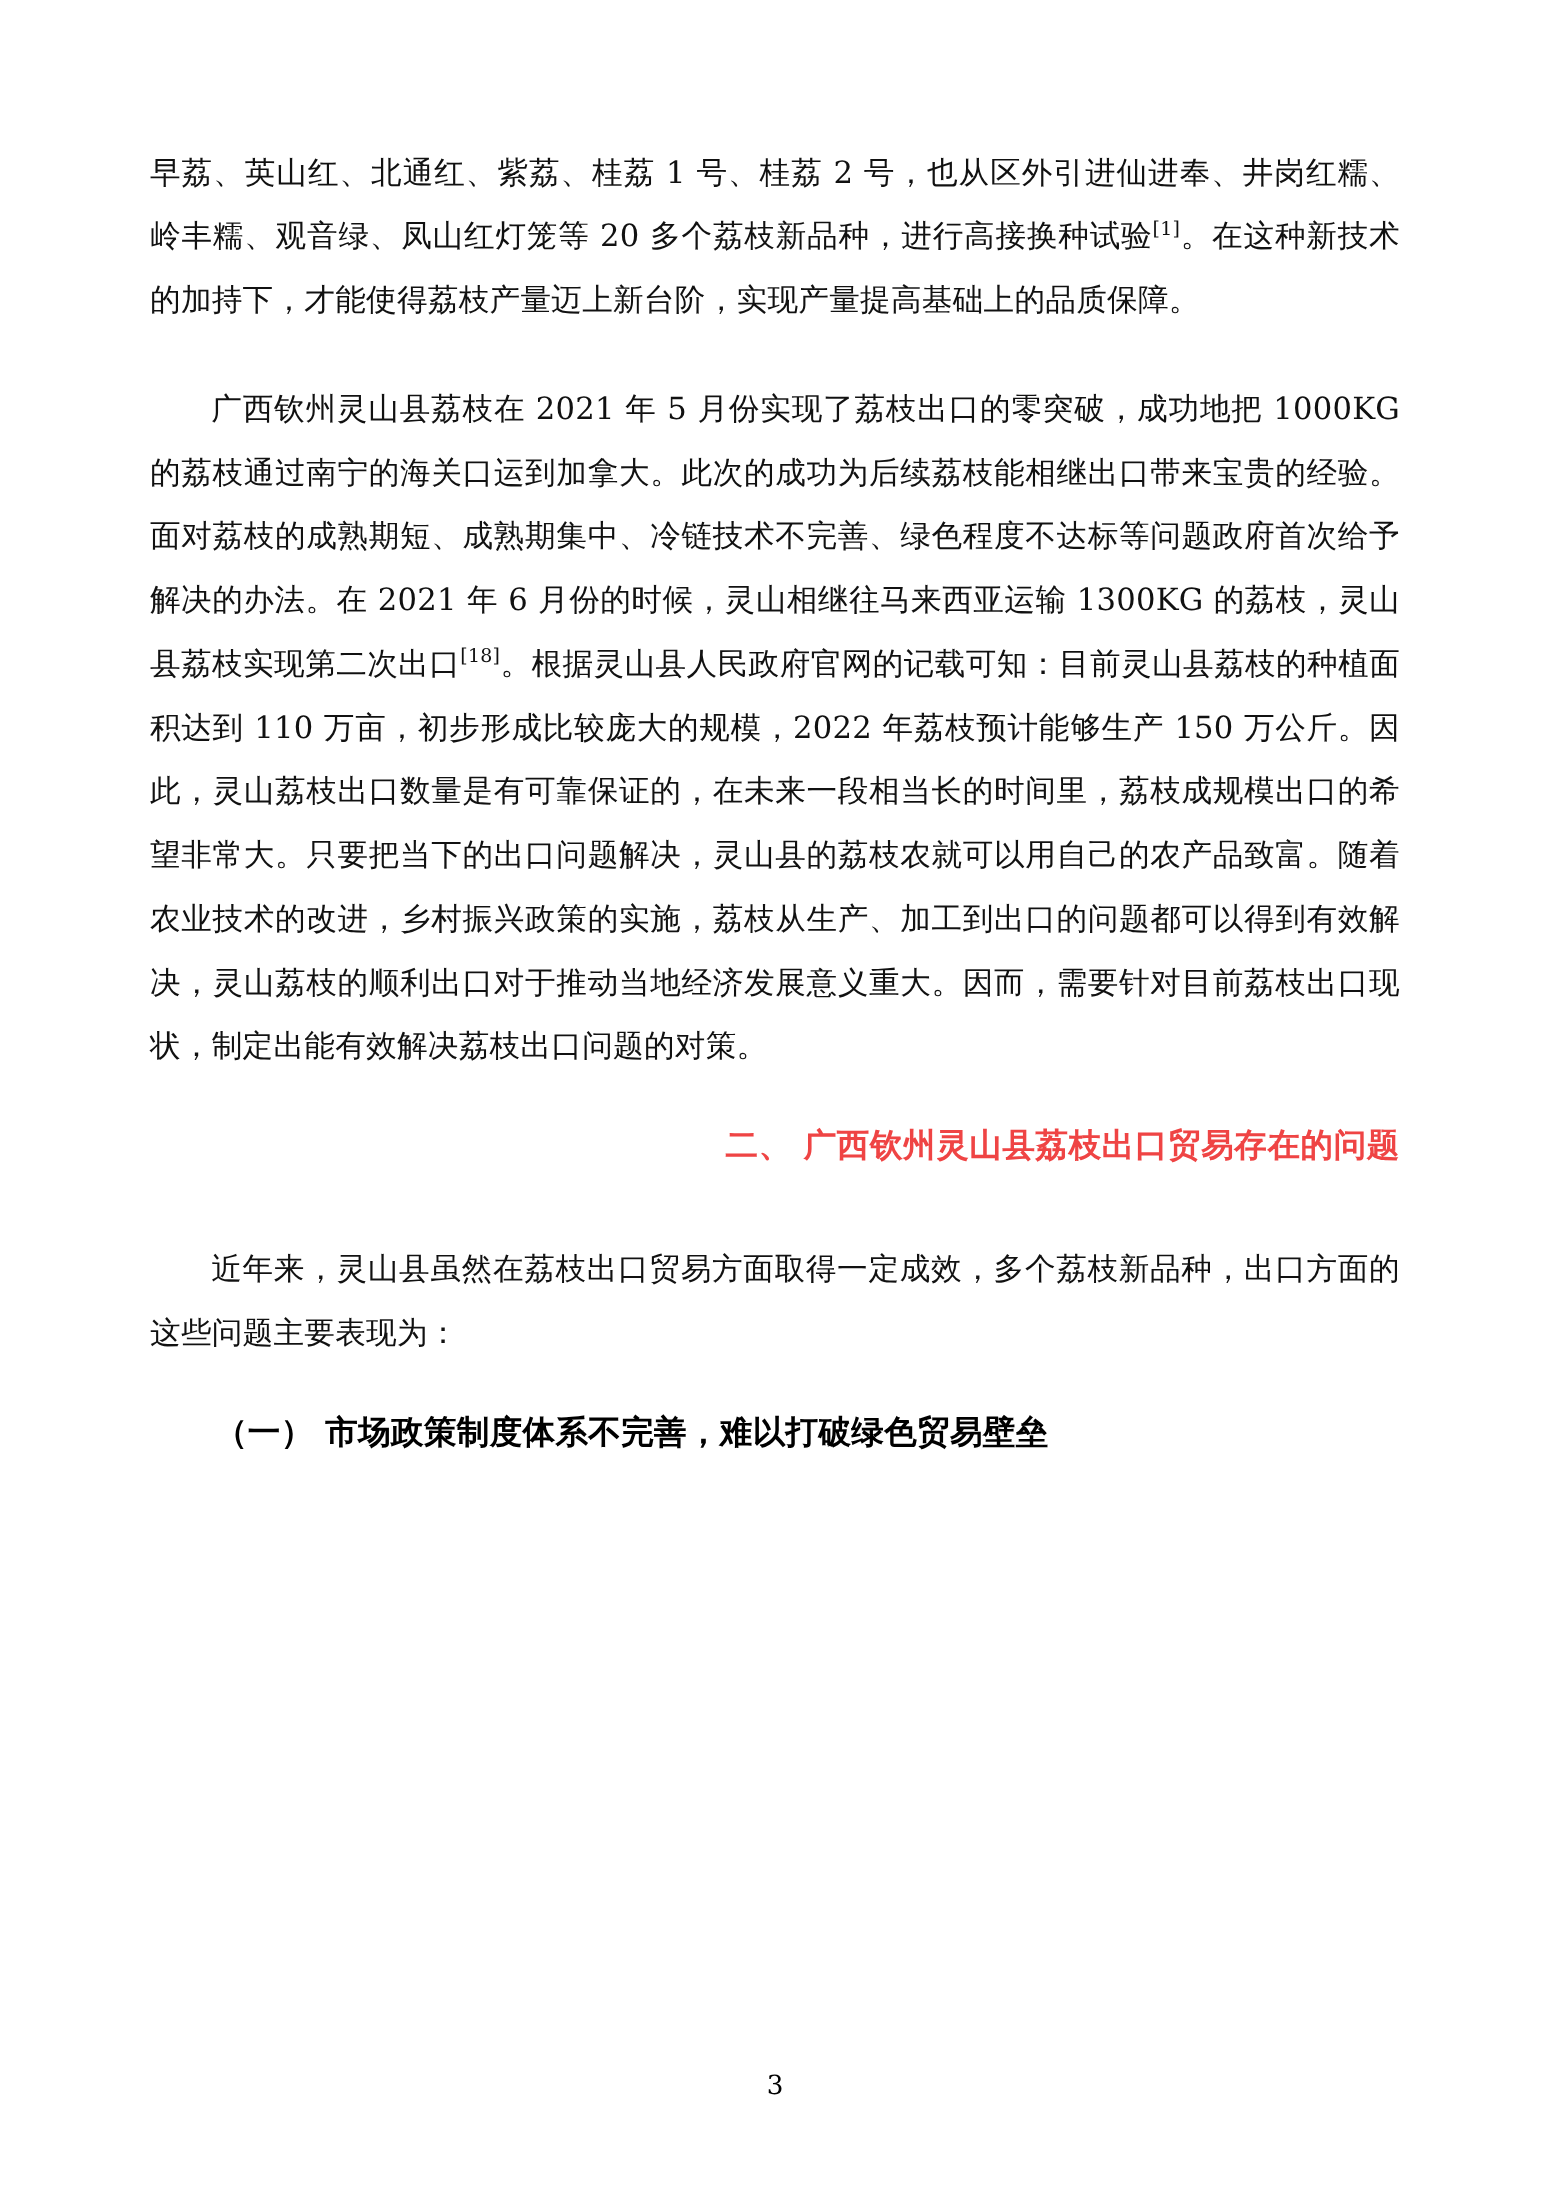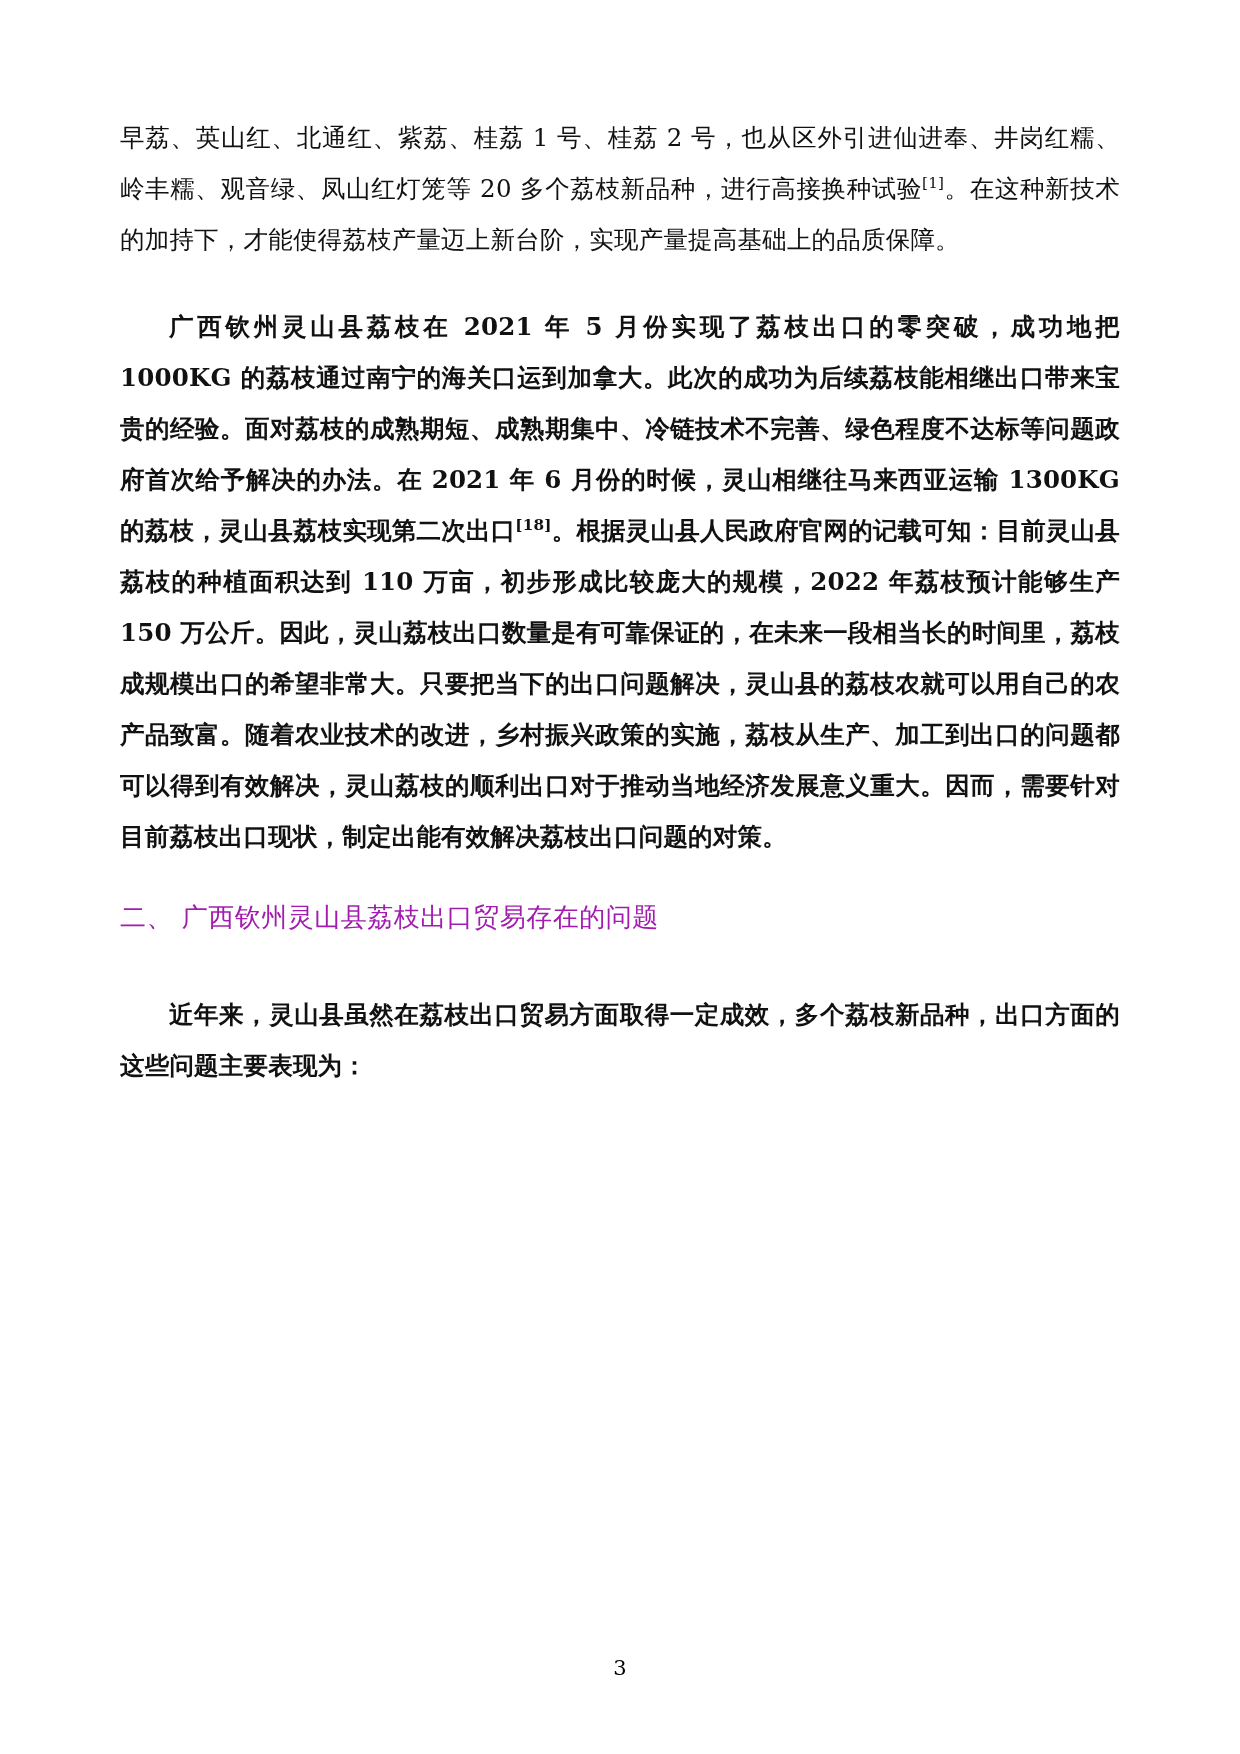--- a/index.html
+++ b/index.html
@@ -25,30 +25,30 @@
     font-size: 24.5px;
     line-height: 51px;
     text-align: justify;
     text-justify: inter-ideograph;
     letter-spacing: 0.2px;
     margin: 0;
     color: #111111;
   }
   .indent {
     text-indent: 2em;
-    font-weight: bold;
   }
   .h2-major {
     font-family: "DejaVu Sans", "Liberation Sans", sans-serif;
     font-size: 26px;
-    font-weight: normal;
+    font-weight: bold;
     line-height: 51px;
     margin: 0;
     letter-spacing: 0.5px;
-    color: #a21caf;
+    color: #ef4444;
+    text-align: right;
   }
   .h3-sub {
     font-family: "DejaVu Sans", "Liberation Sans", sans-serif;
     font-size: 26px;
     font-weight: bold;
     line-height: 51px;
     margin: 0;
     padding-left: 2.0em;
     letter-spacing: 0.3px;
     color: #000000;
@@ -89,19 +89,20 @@
   <div class="spacer-md"></div>
 
   <h2 class="h2-major">二、 广西钦州灵山县荔枝出口贸易存在的问题</h2>
 
   <div class="spacer-lg"></div>
 
   <p class="body-text indent">近年来，灵山县虽然在荔枝出口贸易方面取得一定成效，多个荔枝新品种，出口方面的这些问题主要表现为：</p>
 
   <div class="spacer-md"></div>
 
+  <h3 class="h3-sub">（一） 市场政策制度体系不完善，难以打破绿色贸易壁垒</h3>
 
   <div class="spacer-sm"></div>
 
 
   <div class="page-number">3</div>
 
 </div>
 
 </body></html>

